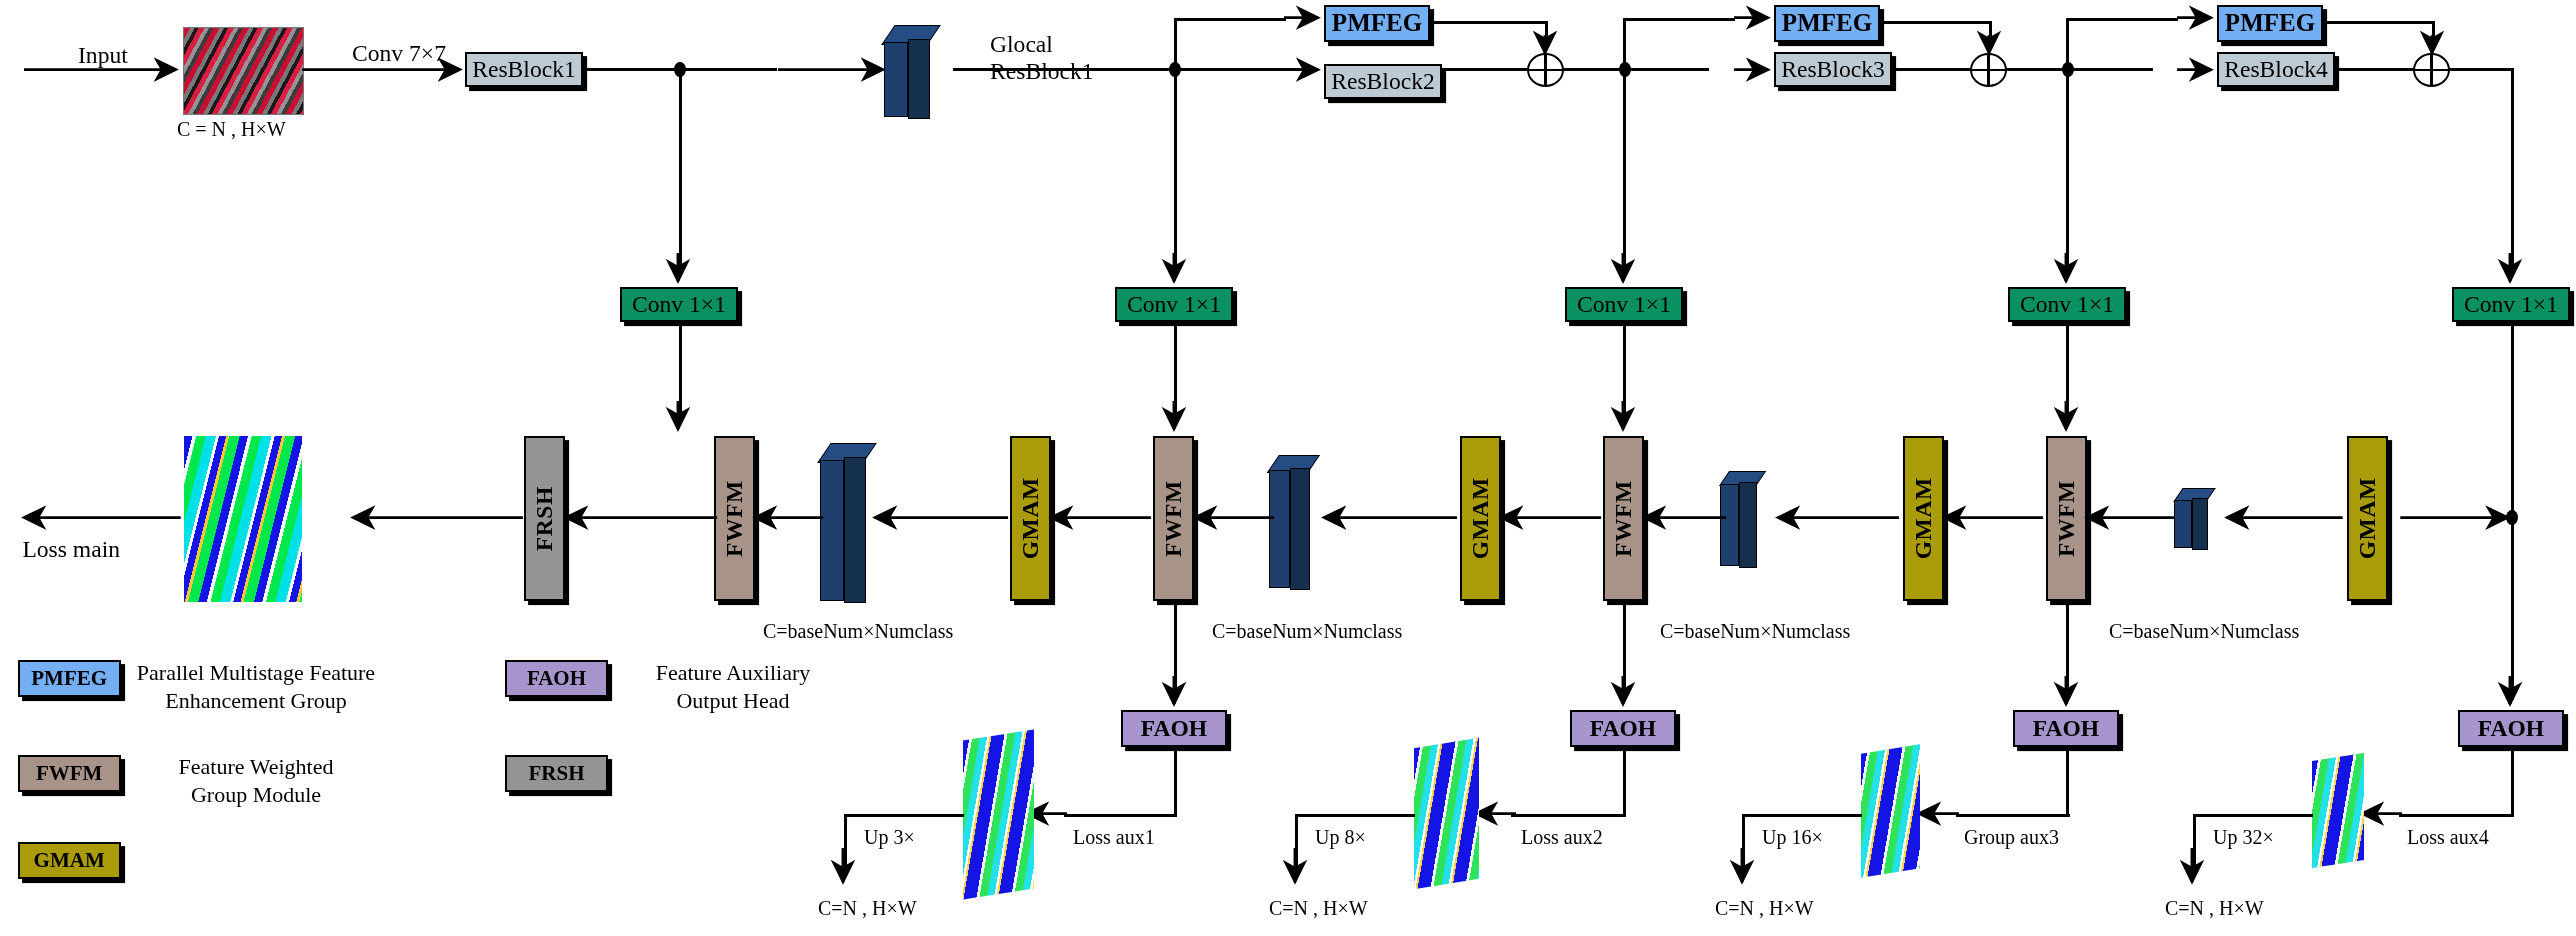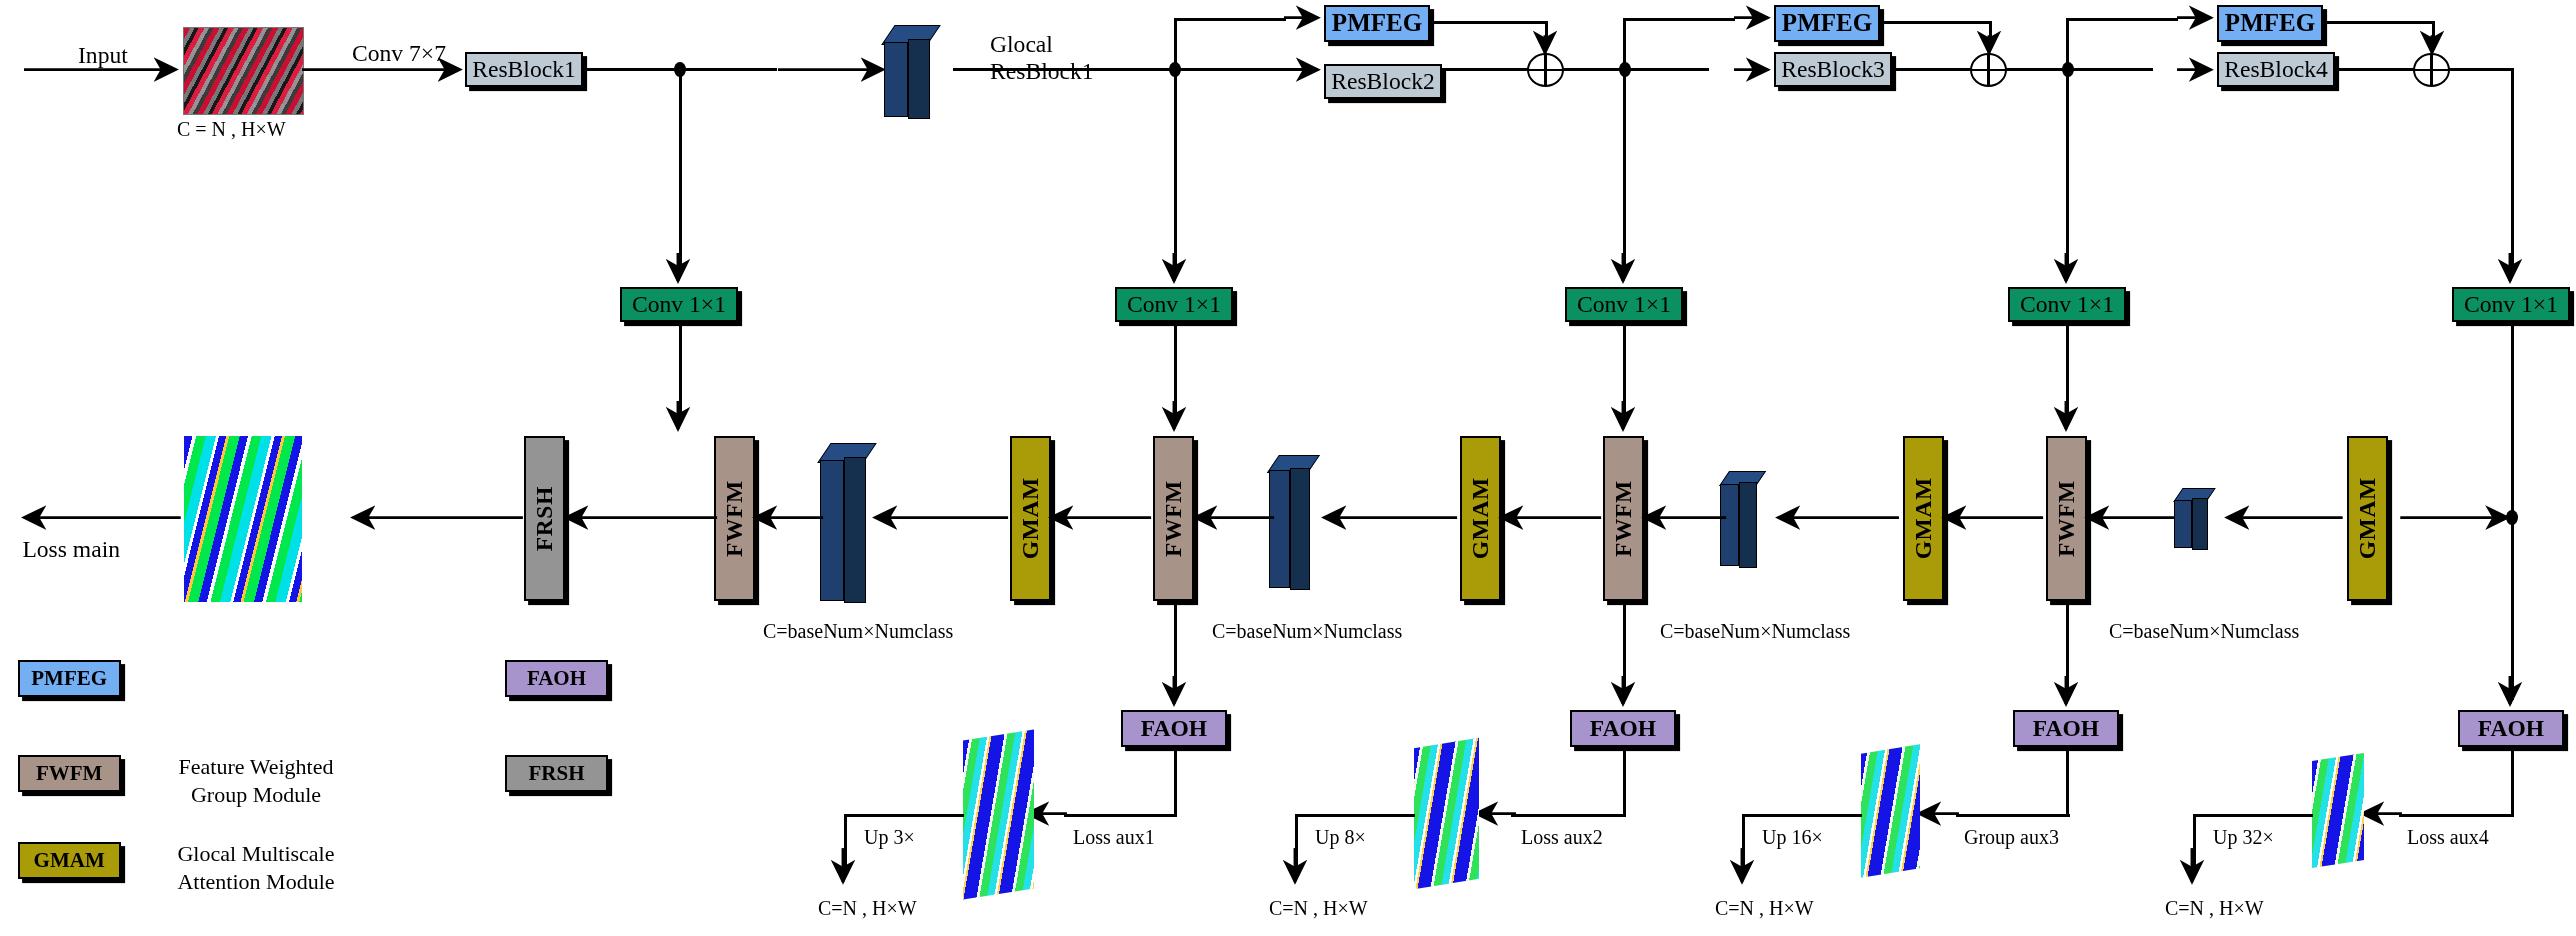--- a/index.html
+++ b/index.html
@@ -475,39 +475,43 @@
   <div class="vl" style="left:2193px;top:814px;height:53px"></div>
   <svg class="arrow" style="left:2178px;top:848px;width:28px;height:41px" viewBox="0 0 48 70" width="28" height="41">
     <line x1="24" y1="0" x2="24" y2="58" stroke="#000" stroke-width="5" marker-end="url(#ah)"></line>
   </svg>
   <div class="txt t-cap" style="left:2213px;top:826px">Up 32×</div>
   <div class="txt t-cap" style="left:2165px;top:897px">C=N , H×W</div>
 
   <div class="lg-box" style="left:17.7px;top:660px;width:103px;height:37px;background:#74aef3">
     <span>PMFEG</span>
   </div>
+  <div class="lg-txt" style="left:135px;top:659px;width:242px">
+    <div>Parallel Multistage Feature</div>
+    <div>Enhancement Group</div>
+  </div>
 
   <div class="lg-box" style="left:505px;top:660px;width:103px;height:37px;background:#a794cc">
     <span>FAOH</span>
+  </div>
+  <div class="lg-txt" style="left:624px;top:659px;width:218px">
+    <div>Feature Auxiliary</div>
+    <div>Output Head</div>
   </div>
 
   <div class="lg-box" style="left:17.7px;top:755px;width:103px;height:37px;background:#a89388">
     <span>FWFM</span>
   </div>
   <div class="lg-txt" style="left:135px;top:753px;width:242px">
     <div>Feature Weighted</div>
     <div>Group Module</div>
   </div>
 
   <div class="lg-box" style="left:505px;top:755px;width:103px;height:37px;background:#949494">
     <span>FRSH</span>
   </div>
 
   <div class="lg-box" style="left:17.7px;top:842px;width:103px;height:37px;background:#aa9b09">
     <span>GMAM</span>
   </div>
-  <div class="lg-txt" style="left:135px;top:840px;width:242px">
-    <div>Glocal Multiscale</div>
-    <div>Attention Module</div>
-  </div>
 
 </div>
 
 
 </body></html>

